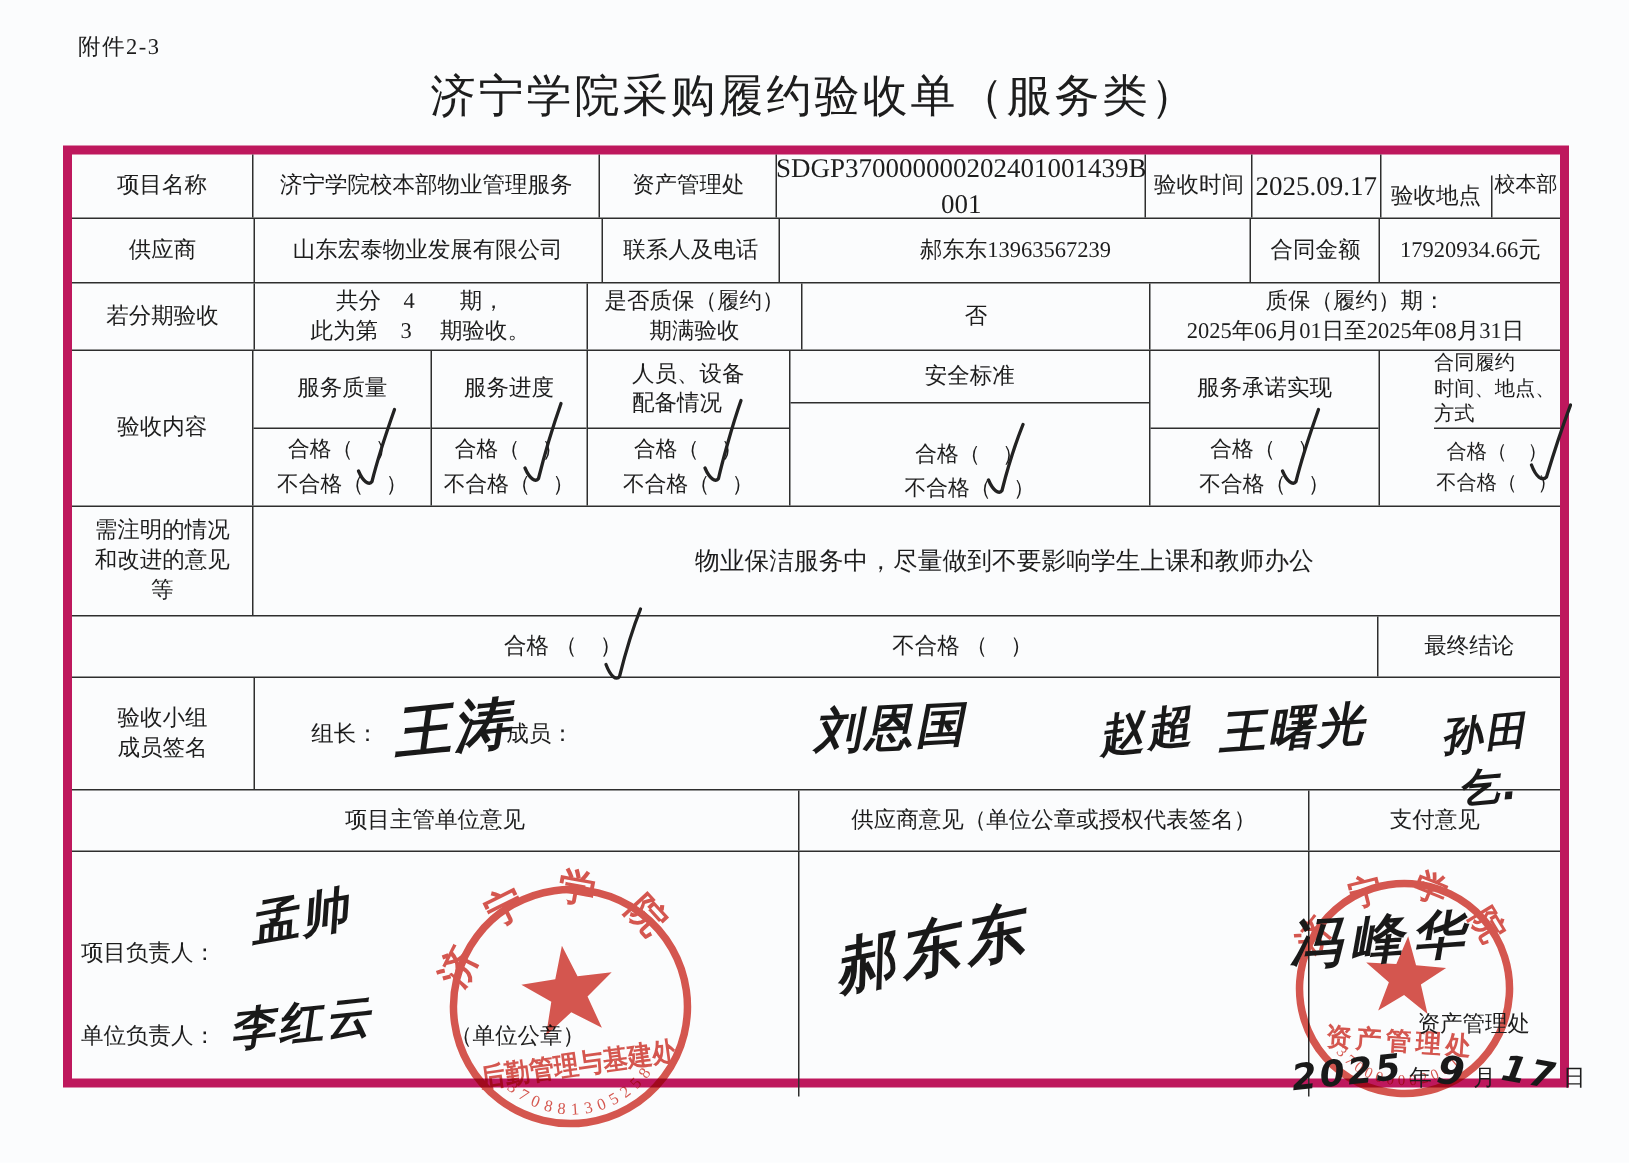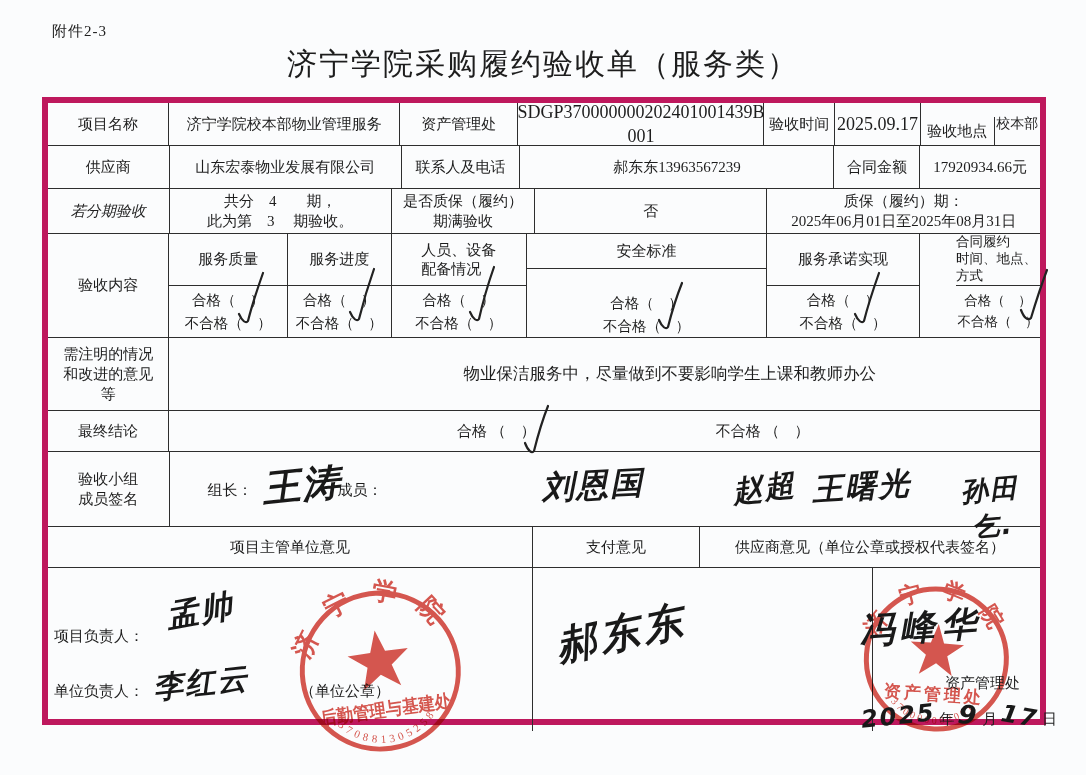--- a/index.html
+++ b/index.html
@@ -56,21 +56,21 @@
   <div class="row" style="height:43px;justify-content:space-between;">
     <div class="cell" style="width:123px;">供应商</div>
     <div class="cell" style="width:235px;">山东宏泰物业发展有限公司</div>
     <div class="cell" style="width:120px;">联系人及电话</div>
     <div class="cell" style="width:318px;">郝东东13963567239</div>
     <div class="cell" style="width:87px;">合同金额</div>
     <div class="cell" style="width:121px;">17920934.66元</div>
   </div>
 
   <div class="row" style="height:45px;">
-    <div class="cell" style="width:123px;font-style:italic;">若分期验收</div>
+    <div class="cell" style="width:123px;">若分期验收</div>
     <div class="cell multiline" style="width:225px;">共分　4　　期，
 此为第　3 　期验收。</div>
     <div class="cell multiline" style="width:145px;">是否质保（履约）
 期满验收</div>
     <div class="cell" style="width:235px;">否</div>
     <div class="cell multiline" style="width:276px;">质保（履约）期：
 2025年06月01日至2025年08月31日</div>
   </div>
 
   <div class="row" style="height:104px;">
@@ -146,49 +146,49 @@
   </div>
 
   <div class="row" style="height:73px;">
     <div class="cell multiline" style="width:123px;">需注明的情况
 和改进的意见
 等</div>
     <div class="cell" style="width:881px;padding-left:130px;font-size:16.5px;">物业保洁服务中，尽量做到不要影响学生上课和教师办公</div>
   </div>
 
   <div class="row" style="height:41px;">
-    <div class="cell" style="width:123px;">最终结论</div>
     <div class="cell" style="width:881px;justify-content:flex-start;padding-left:288px;">
       <span>合格 （　）</span>
       <span style="width:180px;"></span>
       <span>不合格 （　）</span>
       <svg class="tick" style="left:352px;top:-8px;" width="30" height="52" viewBox="0 0 30 52">
           <path d="M4 40 C7 48 11 51 13 48 C15 40 21 18 27 3"></path>
         </svg>
     </div>
+    <div class="cell" style="width:123px;">最终结论</div>
   </div>
 
   <div class="row" style="height:75px;">
     <div class="cell multiline" style="width:123px;">验收小组
 成员签名</div>
     <div class="cell" style="width:881px;justify-content:flex-start;">
       <span class="abs lbl" style="left:38px;top:28px;">组长：</span>
       <span class="abs sig" style="left:92px;top:8px;font-size:38px;transform:rotate(-6deg);">王涛</span>
       <span class="abs lbl" style="left:168px;top:28px;">成员：</span>
       <span class="abs sig" style="left:372px;top:12px;font-size:32px;transform:rotate(-3deg);">刘恩国</span>
       <span class="abs sig" style="left:562px;top:16px;font-size:30px;transform:rotate(-8deg);">赵超</span>
       <span class="abs sig" style="left:642px;top:14px;font-size:31px;transform:rotate(-4deg);">王曙光</span>
       <span class="abs sig" style="left:772px;top:20px;font-size:27px;transform:rotate(-5deg);">孙田乞.</span>
     </div>
   </div>
 
   <div class="row" style="height:41px;">
     <div class="cell" style="width:491px;">项目主管单位意见</div>
+    <div class="cell" style="width:344px;">供应商意见（单位公章或授权代表签名）</div>
     <div class="cell" style="width:169px;">支付意见</div>
-    <div class="cell" style="width:344px;">供应商意见（单位公章或授权代表签名）</div>
   </div>
 
   <div class="row" style="height:163px;">
     <div class="cell" style="width:491px;justify-content:flex-start;overflow:visible;">
       <span class="abs lbl" style="left:6px;top:58px;">项目负责人：</span>
       <span class="abs sig" style="left:118px;top:22px;font-size:32px;transform:rotate(-10deg);">孟帅</span>
       <span class="abs lbl" style="left:6px;top:113px;">单位负责人：</span>
       <span class="abs sig" style="left:105px;top:95px;font-size:30px;transform:rotate(-6deg);">李红云</span>
       <span class="abs lbl" style="left:252px;top:113px;">（单位公章）</span>
 

